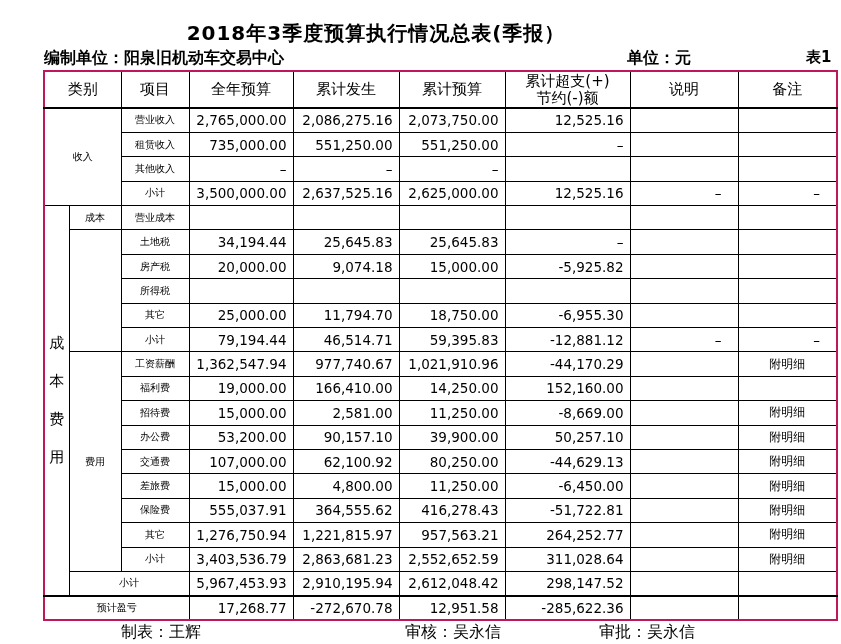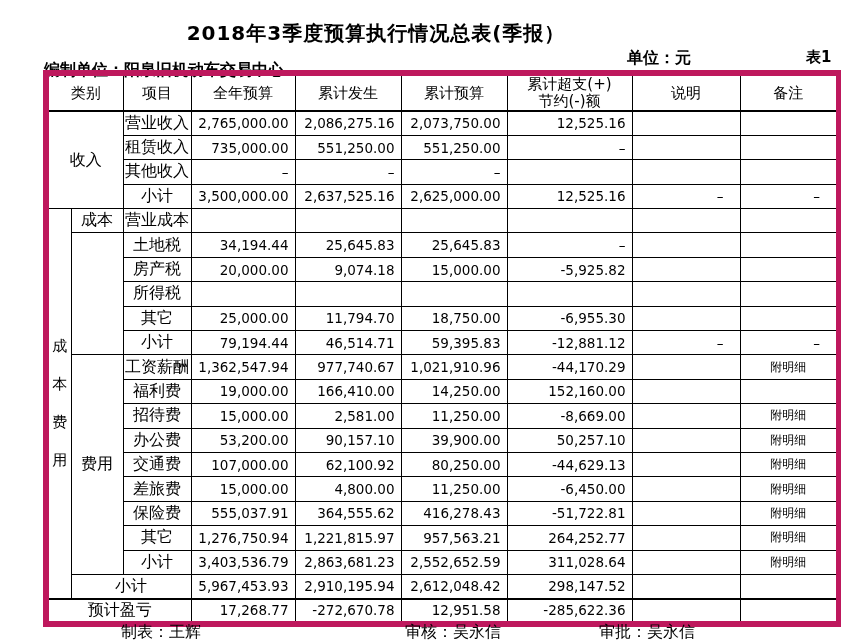--- a/index.html
+++ b/index.html
@@ -10,47 +10,47 @@
     font-family: "DejaVu Sans", "Liberation Sans", sans-serif;
     color: #000;
     overflow: hidden;
   }
   .title {
     position: absolute; top: 20px; left: 0; width: 752px;
     text-align: center; font-size: 20px; font-weight: bold;
     letter-spacing: 1px;
   }
   .meta { position: absolute; top: 48px; left: 0; width: 841px; height: 20px; }
-  .org   { position: absolute; left: 44px;  top: 12px; font-size: 16px; font-weight: bold; }
+  .org   { position: absolute; left: 44px;  top: 0; font-size: 16px; font-weight: bold; }
   .unit  { position: absolute; left: 627px; top: 0; font-size: 16px; font-weight: bold; }
   .sheet { position: absolute; left: 806px; top: 0; font-size: 15px; font-weight: bold; }
 
   table.budget {
     position: absolute; left: 43px; top: 70px;
     width: 793px;
     border-collapse: collapse;
     table-layout: fixed;
-    border: 6px solid #be185d;
+    border: 2px solid #be185d;
   }
   .budget th, .budget td {
     border: 1px solid #000;
     overflow: hidden;
     vertical-align: middle;
   }
   .budget thead th {
     height: 37px;
     font-weight: normal;
     font-size: 15px;
     text-align: center;
     white-space: pre-line;
     line-height: 17px;
     border-bottom: 2px solid #000;
   }
   .budget tbody tr { height: 24.4px; }
-  td.l   { text-align: center; font-size: 16px; }
+  td.l   { text-align: center; font-size: 10px; }
   td.n   { text-align: right;  font-size: 13.5px; padding-right: 6px; }
   td.ds  { text-align: right;  font-size: 13.5px; padding-right: 16px; }
   td.note{ text-align: center; font-size: 12px; }
   td.v   { text-align: center; font-size: 15px; white-space: pre-line; line-height: 38px; }
   tr.thick td { border-top: 2px solid #000; }
 
   .footer { position: absolute; top: 622px; left: 0; width: 841px; height: 20px; font-size: 16px; }
   .footer .prepared { position: absolute; left: 121px; }
   .footer .reviewed { position: absolute; left: 405px; }
   .footer .approved { position: absolute; left: 599px; }

